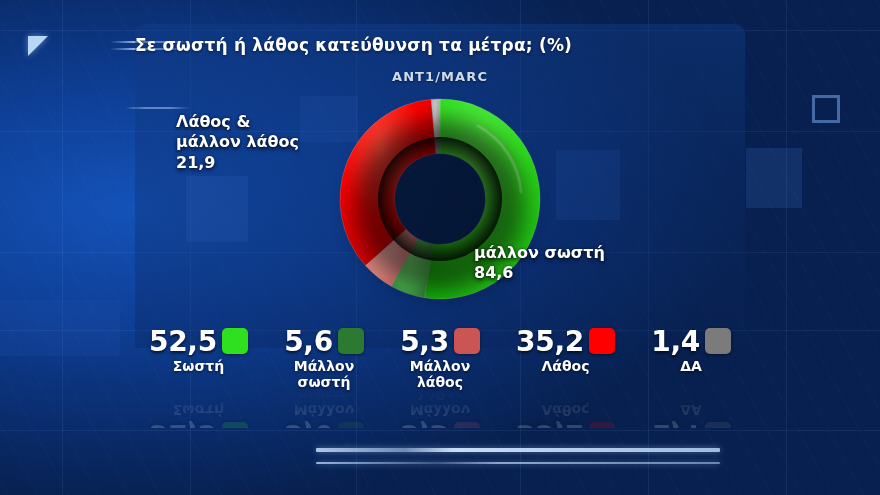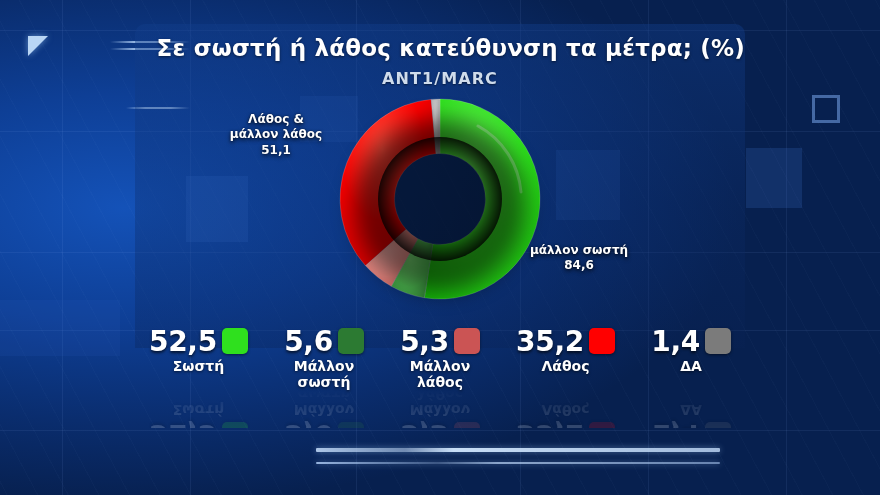--- a/index.html
+++ b/index.html
@@ -91,34 +91,34 @@
     position: absolute;
     left: 135px; top: 24px;
     width: 610px; height: 324px;
     border-radius: 10px 10px 0 0;
     background: linear-gradient(180deg, rgba(18,62,140,0.42) 0%, rgba(12,44,105,0.34) 55%, rgba(9,34,84,0.30) 100%);
   }
 
   #title {
     position: absolute;
     left: 0; right: 0; top: 11px;
-    text-align: right;
+    text-align: left;
     color: #ffffff;
-    font-size: 23px;
+    font-size: 17px;
     font-weight: 700;
     letter-spacing: .2px;
     text-shadow: 0 1px 3px rgba(0,0,0,.55);
   }
 
   #subtitle {
     position: absolute;
     left: 0; right: 0; top: 45px;
     text-align: center;
     color: #cfdcec;
-    font-size: 16px;
+    font-size: 13px;
     font-weight: 600;
     letter-spacing: 1.1px;
     text-shadow: 0 1px 2px rgba(0,0,0,.5);
   }
 
   
   #donut-wrap {
     position: absolute;
     left: 333px; top: 92px;
     width: 214px; height: 214px;
@@ -132,23 +132,23 @@
     border-radius: 50%;
     background: radial-gradient(circle, rgba(0,0,0,.55) 52%, rgba(0,0,0,0) 72%);
     filter: blur(7px);
   }
 
   
   .callout {
     position: absolute;
     color: #ffffff;
     font-weight: 700;
-    font-size: 12px;
+    font-size: 16px;
     line-height: 1.28;
-    text-align: center;
+    text-align: left;
     text-shadow: 0 2px 4px rgba(0,0,0,.75), 0 0 2px rgba(0,0,0,.6);
     white-space: nowrap;
   }
   #callout-left  { left: 176px; top: 112px; width: 200px; }
   #callout-right { left: 474px; top: 243px; width: 210px; }
 
   
   #legend {
     position: absolute;
     left: 135px; top: 326px;
@@ -303,21 +303,21 @@
 
       <circle cx="107" cy="107" r="62" fill="url(#innerShade)"></circle>
 
       <path d="M 145 34 A 83 83 0 0 1 188 100" stroke="rgba(255,255,255,0.30)" stroke-width="3" fill="none" stroke-linecap="round"></path>
     </svg>
   </div>
 
   <div class="callout" id="callout-left">
     <div>Λάθος &amp;</div>
     <div>μάλλον λάθος</div>
-    <div>51,1</div>
+    <div>21,9</div>
   </div>
 
   <div class="callout" id="callout-right">
     <div>μάλλον σωστή</div>
     <div>84,6</div>
   </div>
 
   <div id="legend">
       <div class="leg-item">
         <div class="leg-top">

